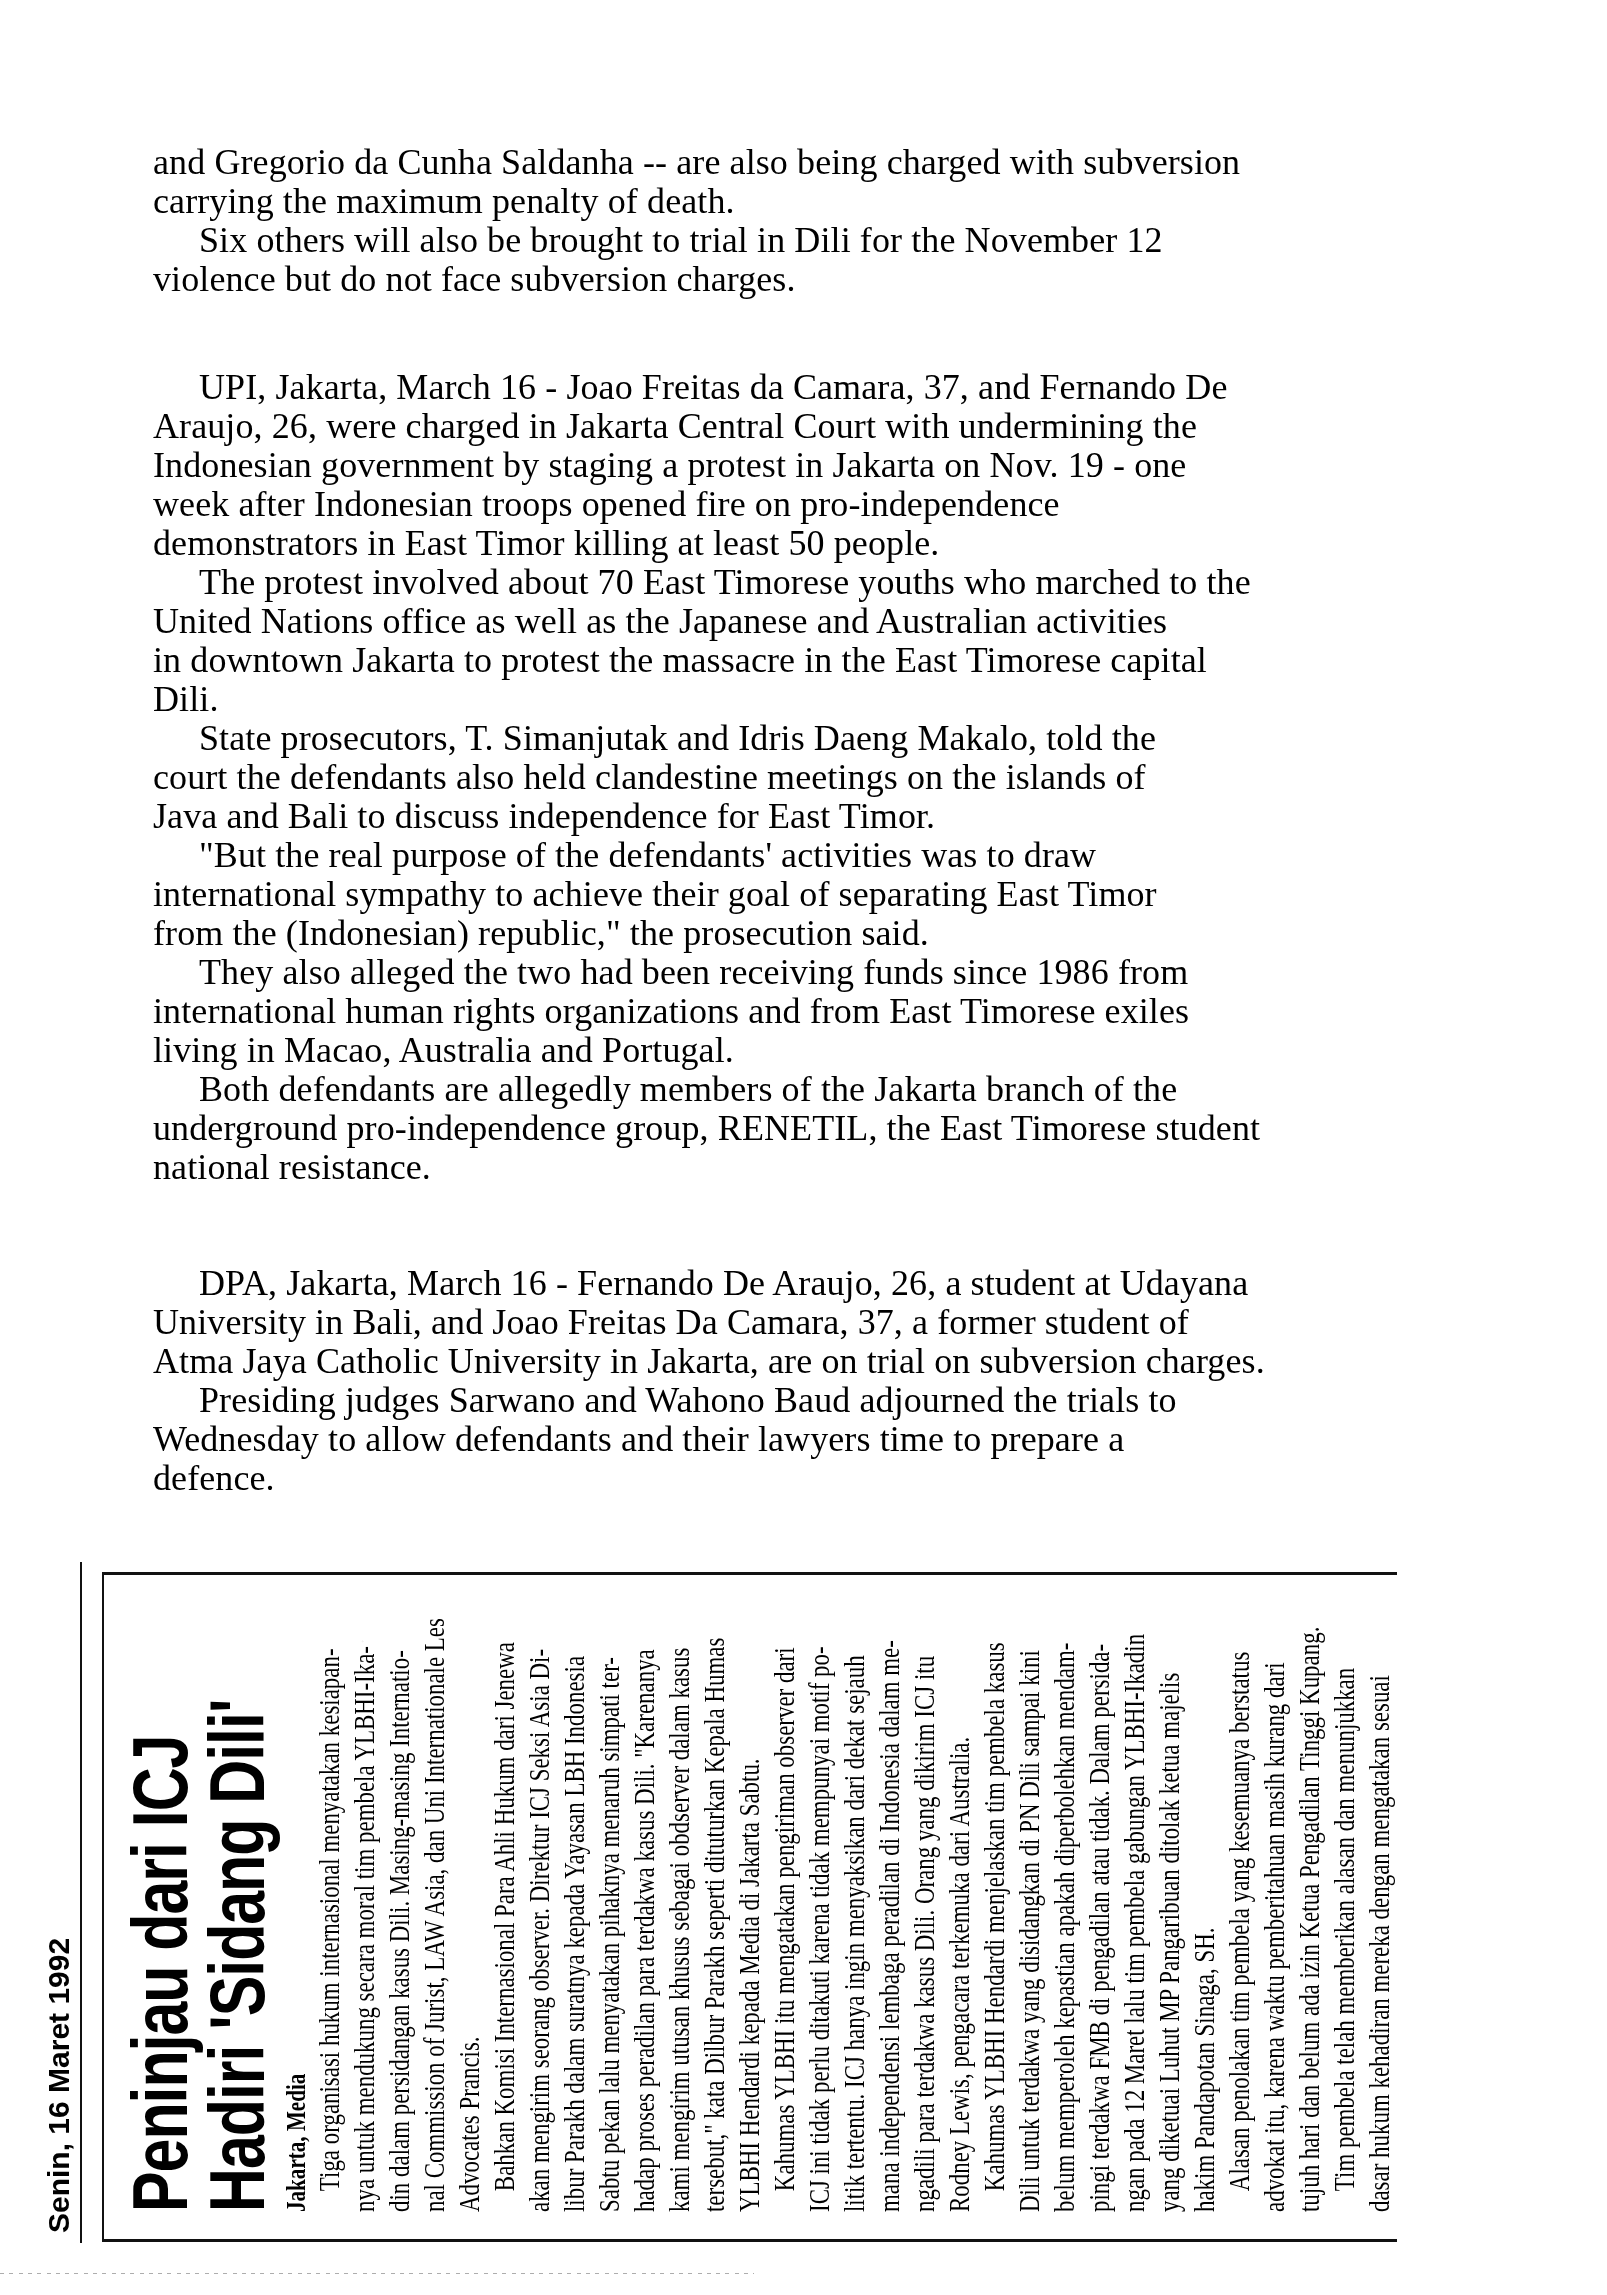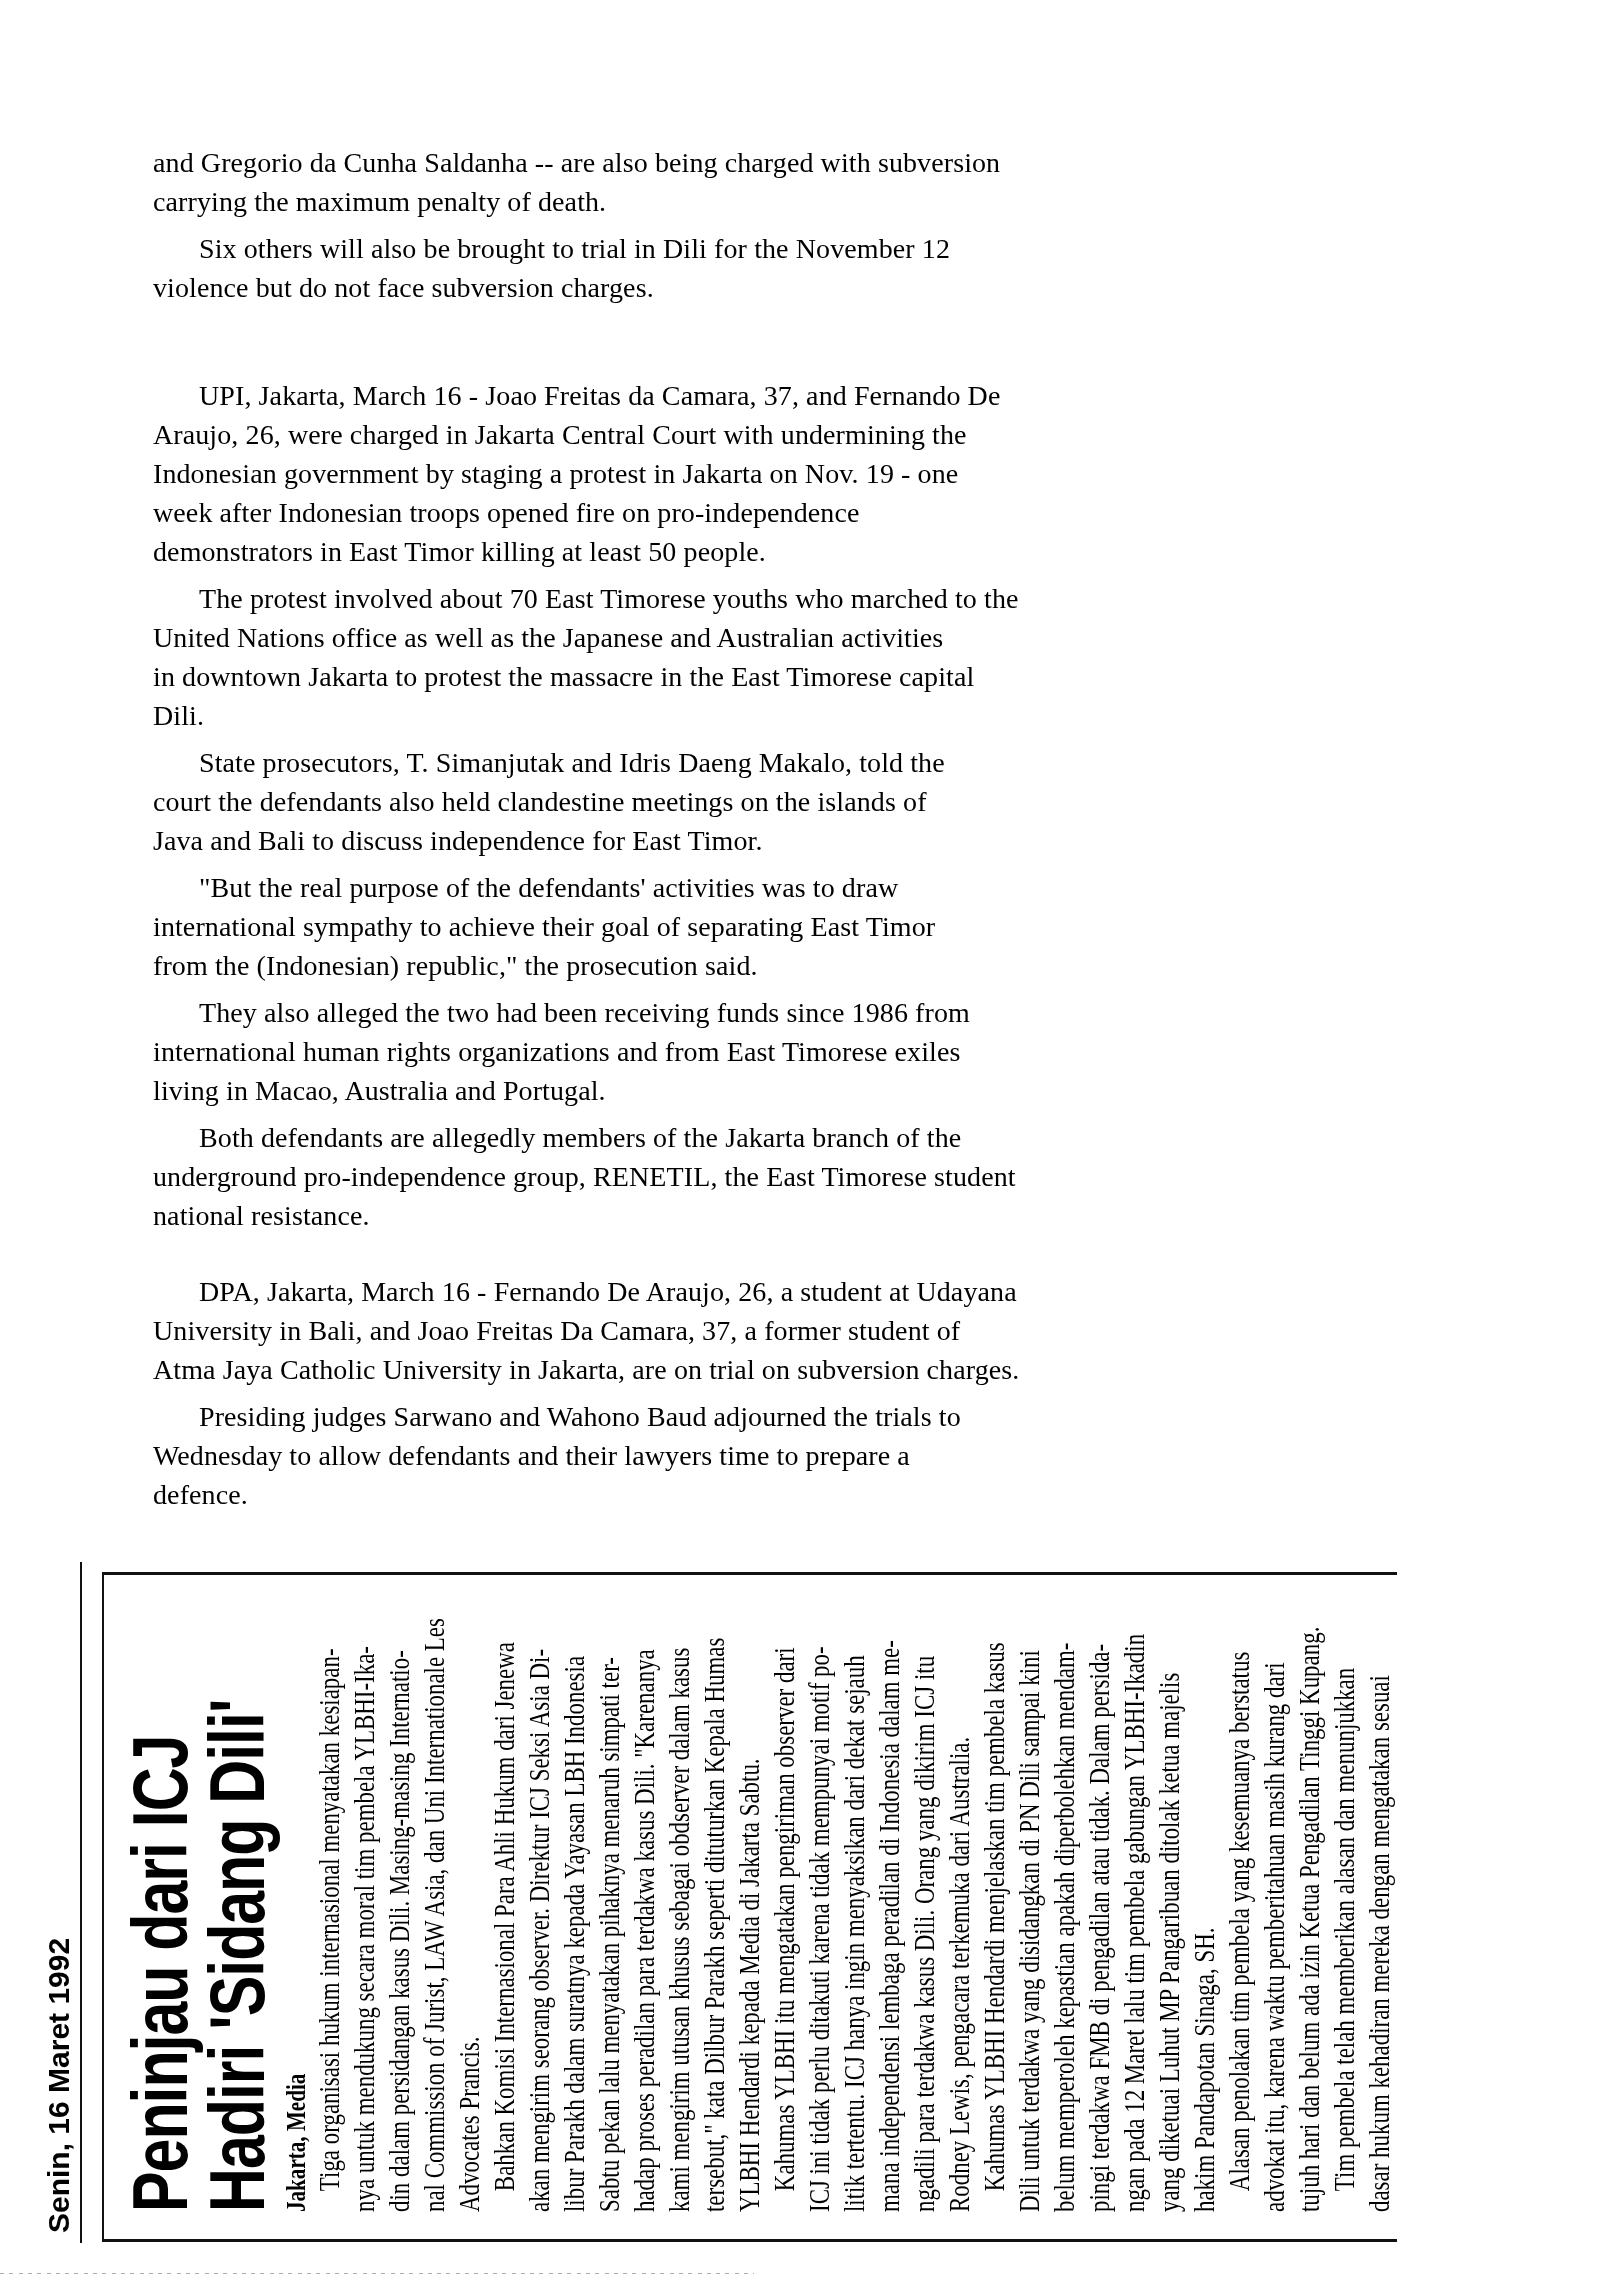--- a/index.html
+++ b/index.html
@@ -15,26 +15,26 @@
       color: #000;
       font-family: "Liberation Serif", "DejaVu Serif", serif;
     }
     .page { position: absolute; inset: 0; }
 
     
     .wire {
       position: absolute;
       left: 153px;
       width: 1124px;
-      font-size: 28px;
+      font-size: 36px;
       line-height: 39px;
       letter-spacing: 0.1px;
     }
     .wire p { margin: 0; }
-    .wire p.indent { text-indent: 46px; margin-top: 8px; }
+    .wire p.indent { text-indent: 46px; }
 
     #wire-top { top: 143px; }
     #wire-upi { top: 368px; }
     #wire-dpa { top: 1264px; }
 
     
     .date-rule {
       position: absolute;
       left: 80px;
       top: 1562px;

